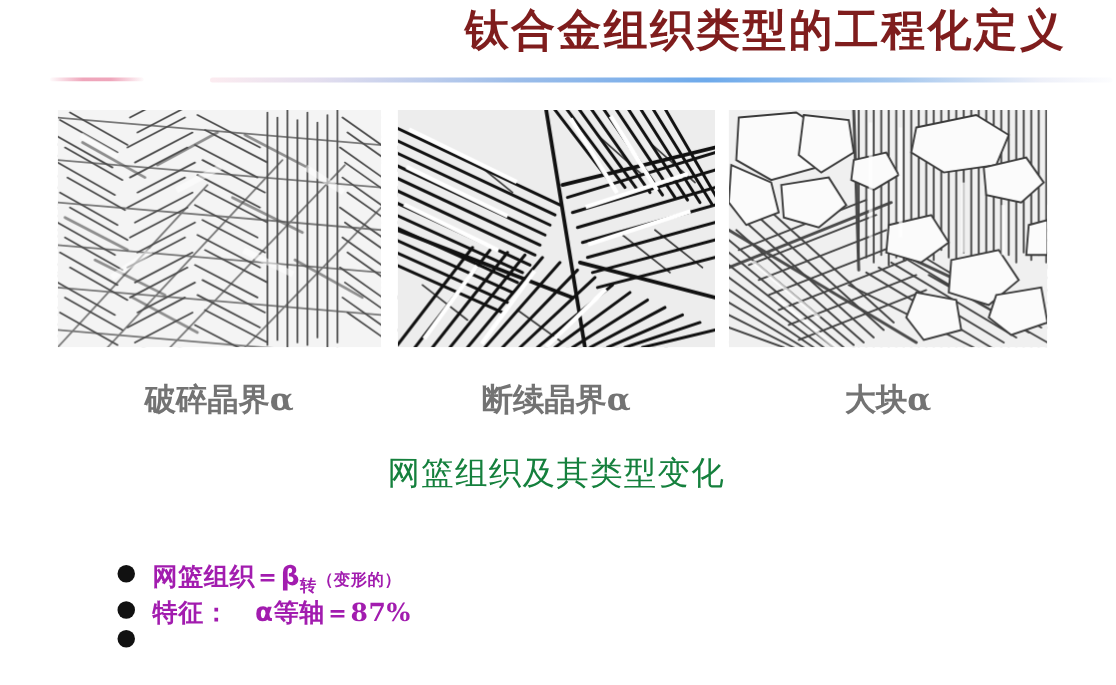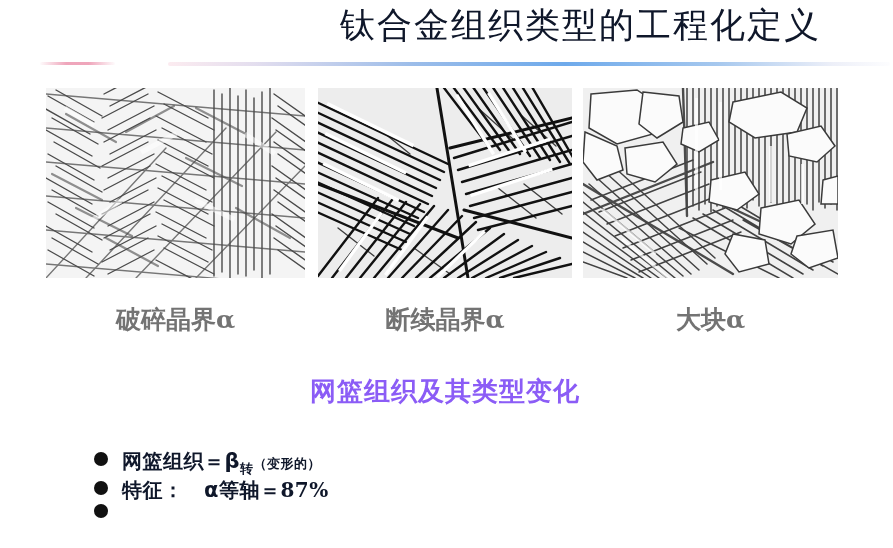--- a/index.html
+++ b/index.html
@@ -19,26 +19,26 @@
   }
 
   
   .slide-title {
     position: absolute;
     left: 340px;
     top: 2px;
     width: 545px;
     height: 48px;
     line-height: 46px;
-    text-align: left;
+    text-align: center;
     font-family: "DejaVu Serif", serif;
     font-size: 35px;
-    font-weight: 400;
+    font-weight: 700;
     letter-spacing: 2px;
-    color: #0f172a;
+    color: #7f1d1d;
     white-space: nowrap;
   }
 
   
   .rule-pink {
     position: absolute;
     left: 40px;
     top: 62px;
     width: 75px;
     height: 3px;
@@ -99,29 +99,29 @@
     white-space: nowrap;
   }
   .cap-1 { left: 46px;  width: 259px; }
   .cap-2 { left: 318px; width: 254px; }
   .cap-3 { left: 583px; width: 255px; }
 
   
   .subheading {
     position: absolute;
     left: 180px;
-    top: 372px;
+    top: 360px;
     width: 530px;
     height: 38px;
     line-height: 38px;
     text-align: center;
     font-family: "DejaVu Serif", serif;
     font-size: 26px;
-    font-weight: 700;
-    color: #8b5cf6;
+    font-weight: 400;
+    color: #15803d;
     letter-spacing: 1px;
     white-space: nowrap;
   }
 
   
   .bullets {
     position: absolute;
     left: 94px;
     top: 448px;
     width: 700px;
@@ -139,21 +139,21 @@
     border-radius: 50%;
     background: #111111;
     margin-right: 14px;
     position: relative;
     top: -2px;
   }
   .bullet-text {
     font-family: "DejaVu Serif", serif;
     font-size: 20px;
     font-weight: 700;
-    color: #0f172a;
+    color: #a21caf;
     letter-spacing: 0.5px;
   }
   .greek {
     font-family: "DejaVu Sans", sans-serif;
     font-weight: 700;
     font-size: 21px;
   }
   .sub {
     font-size: 13px;
     vertical-align: sub;

